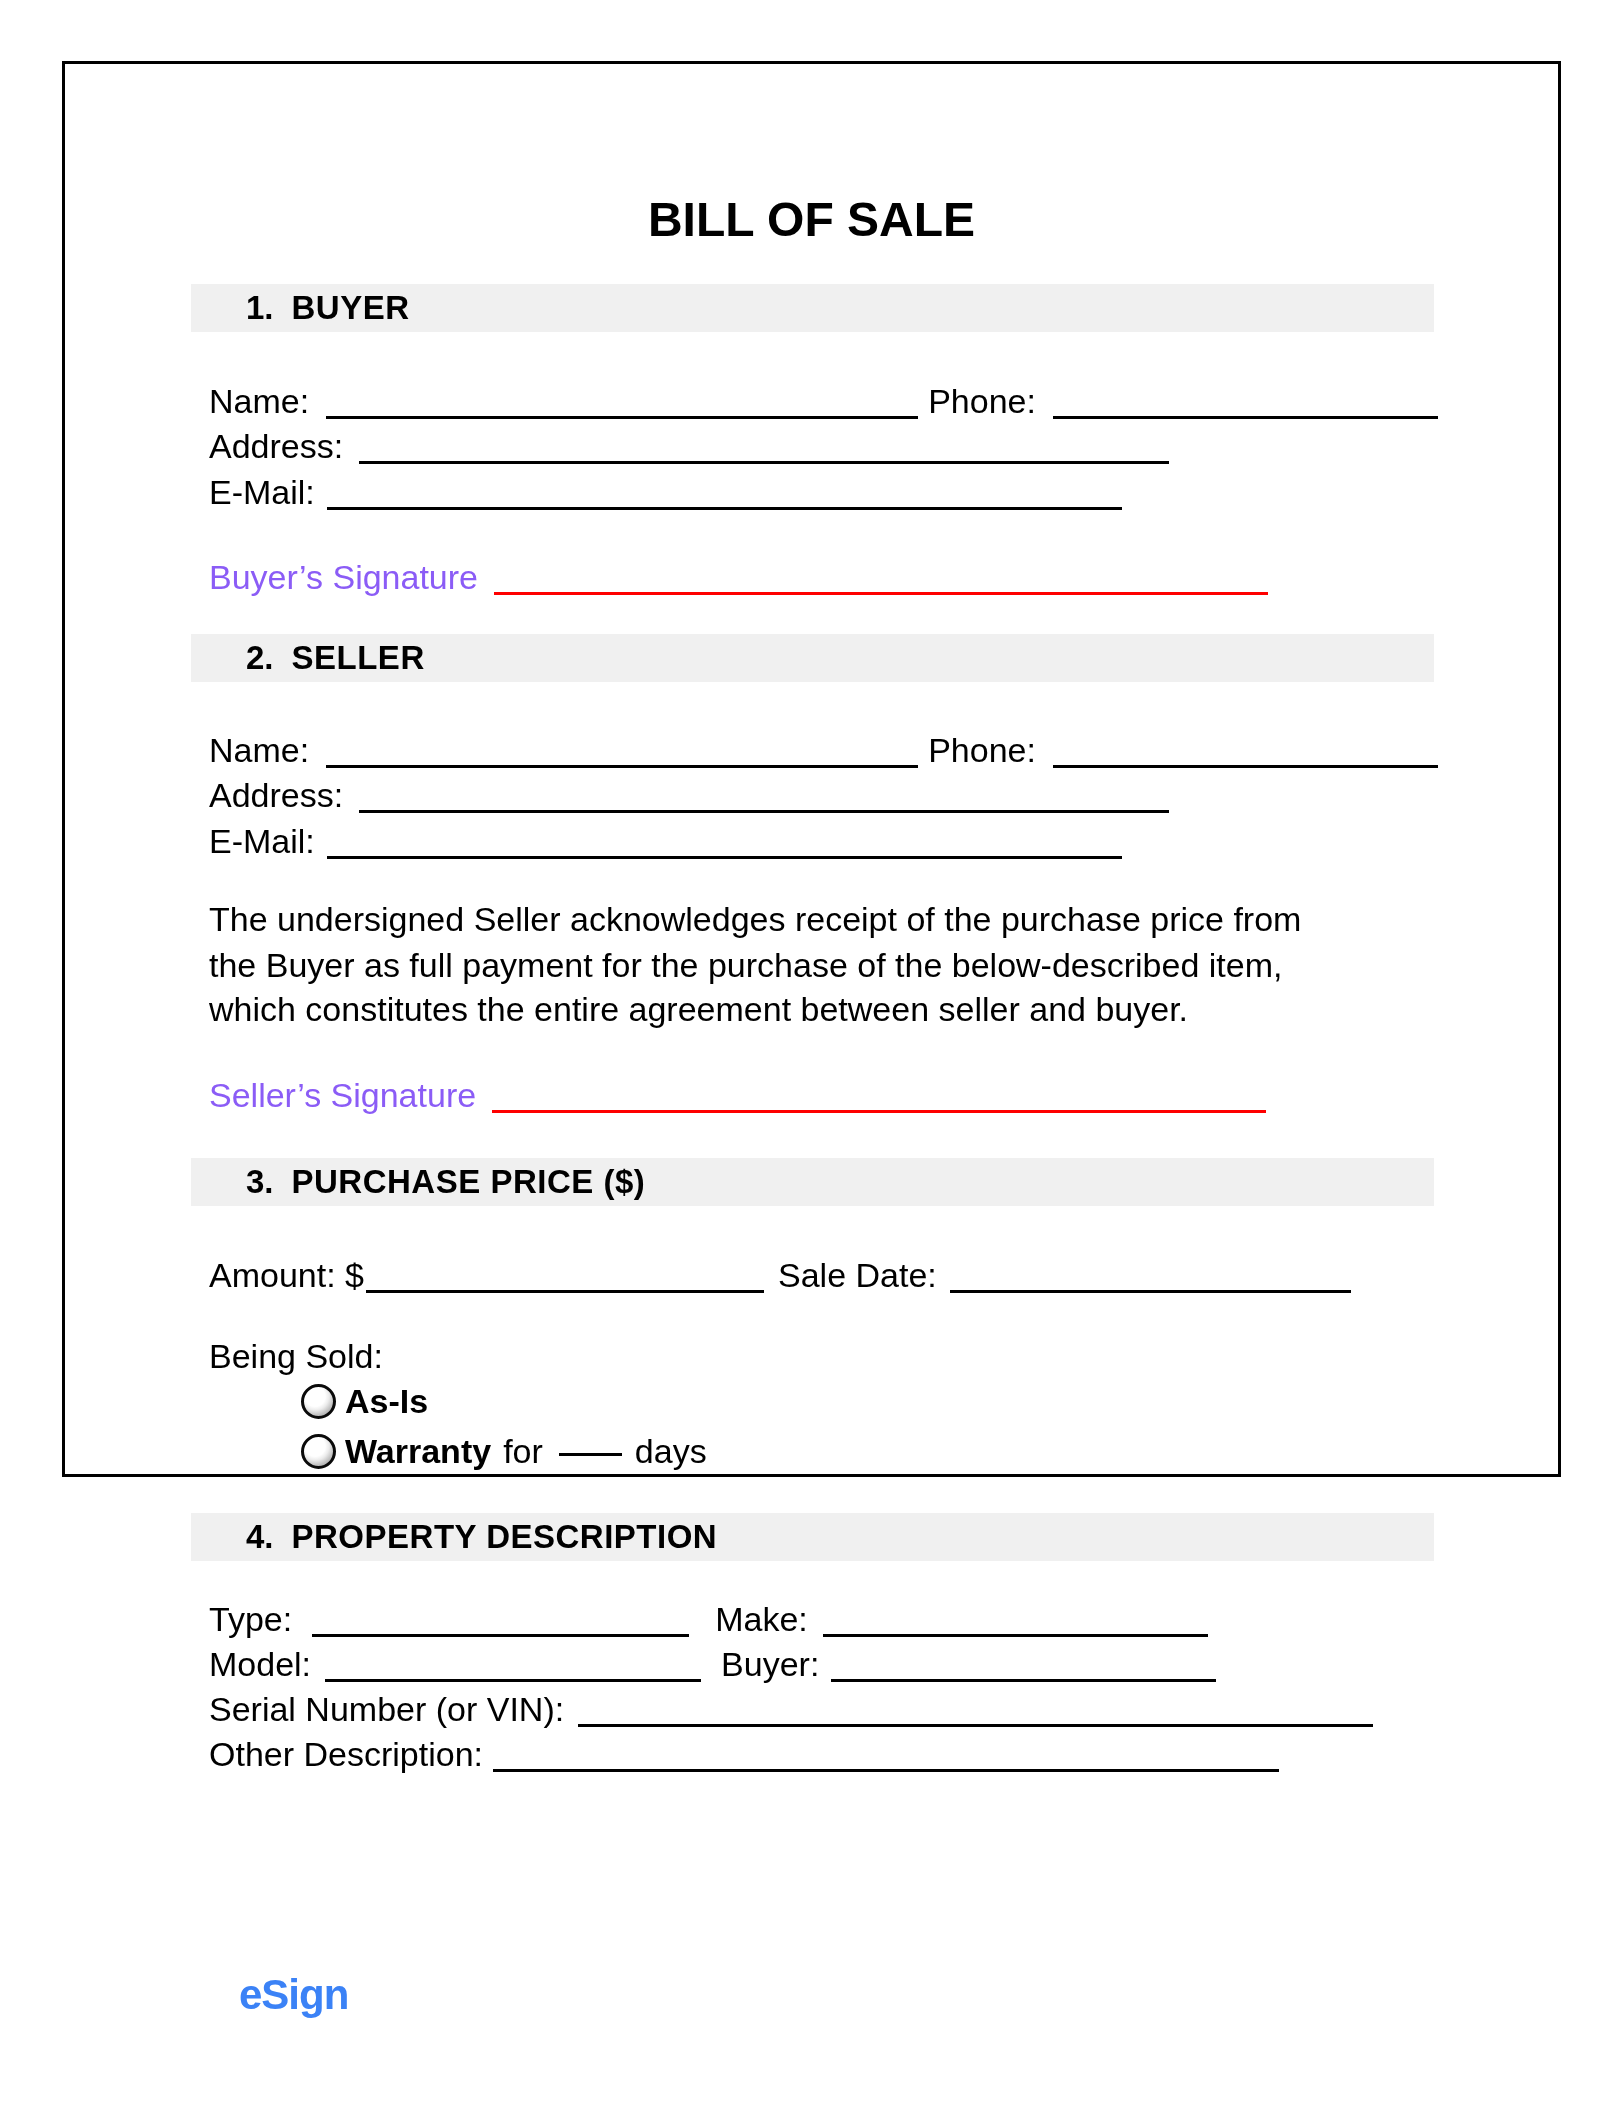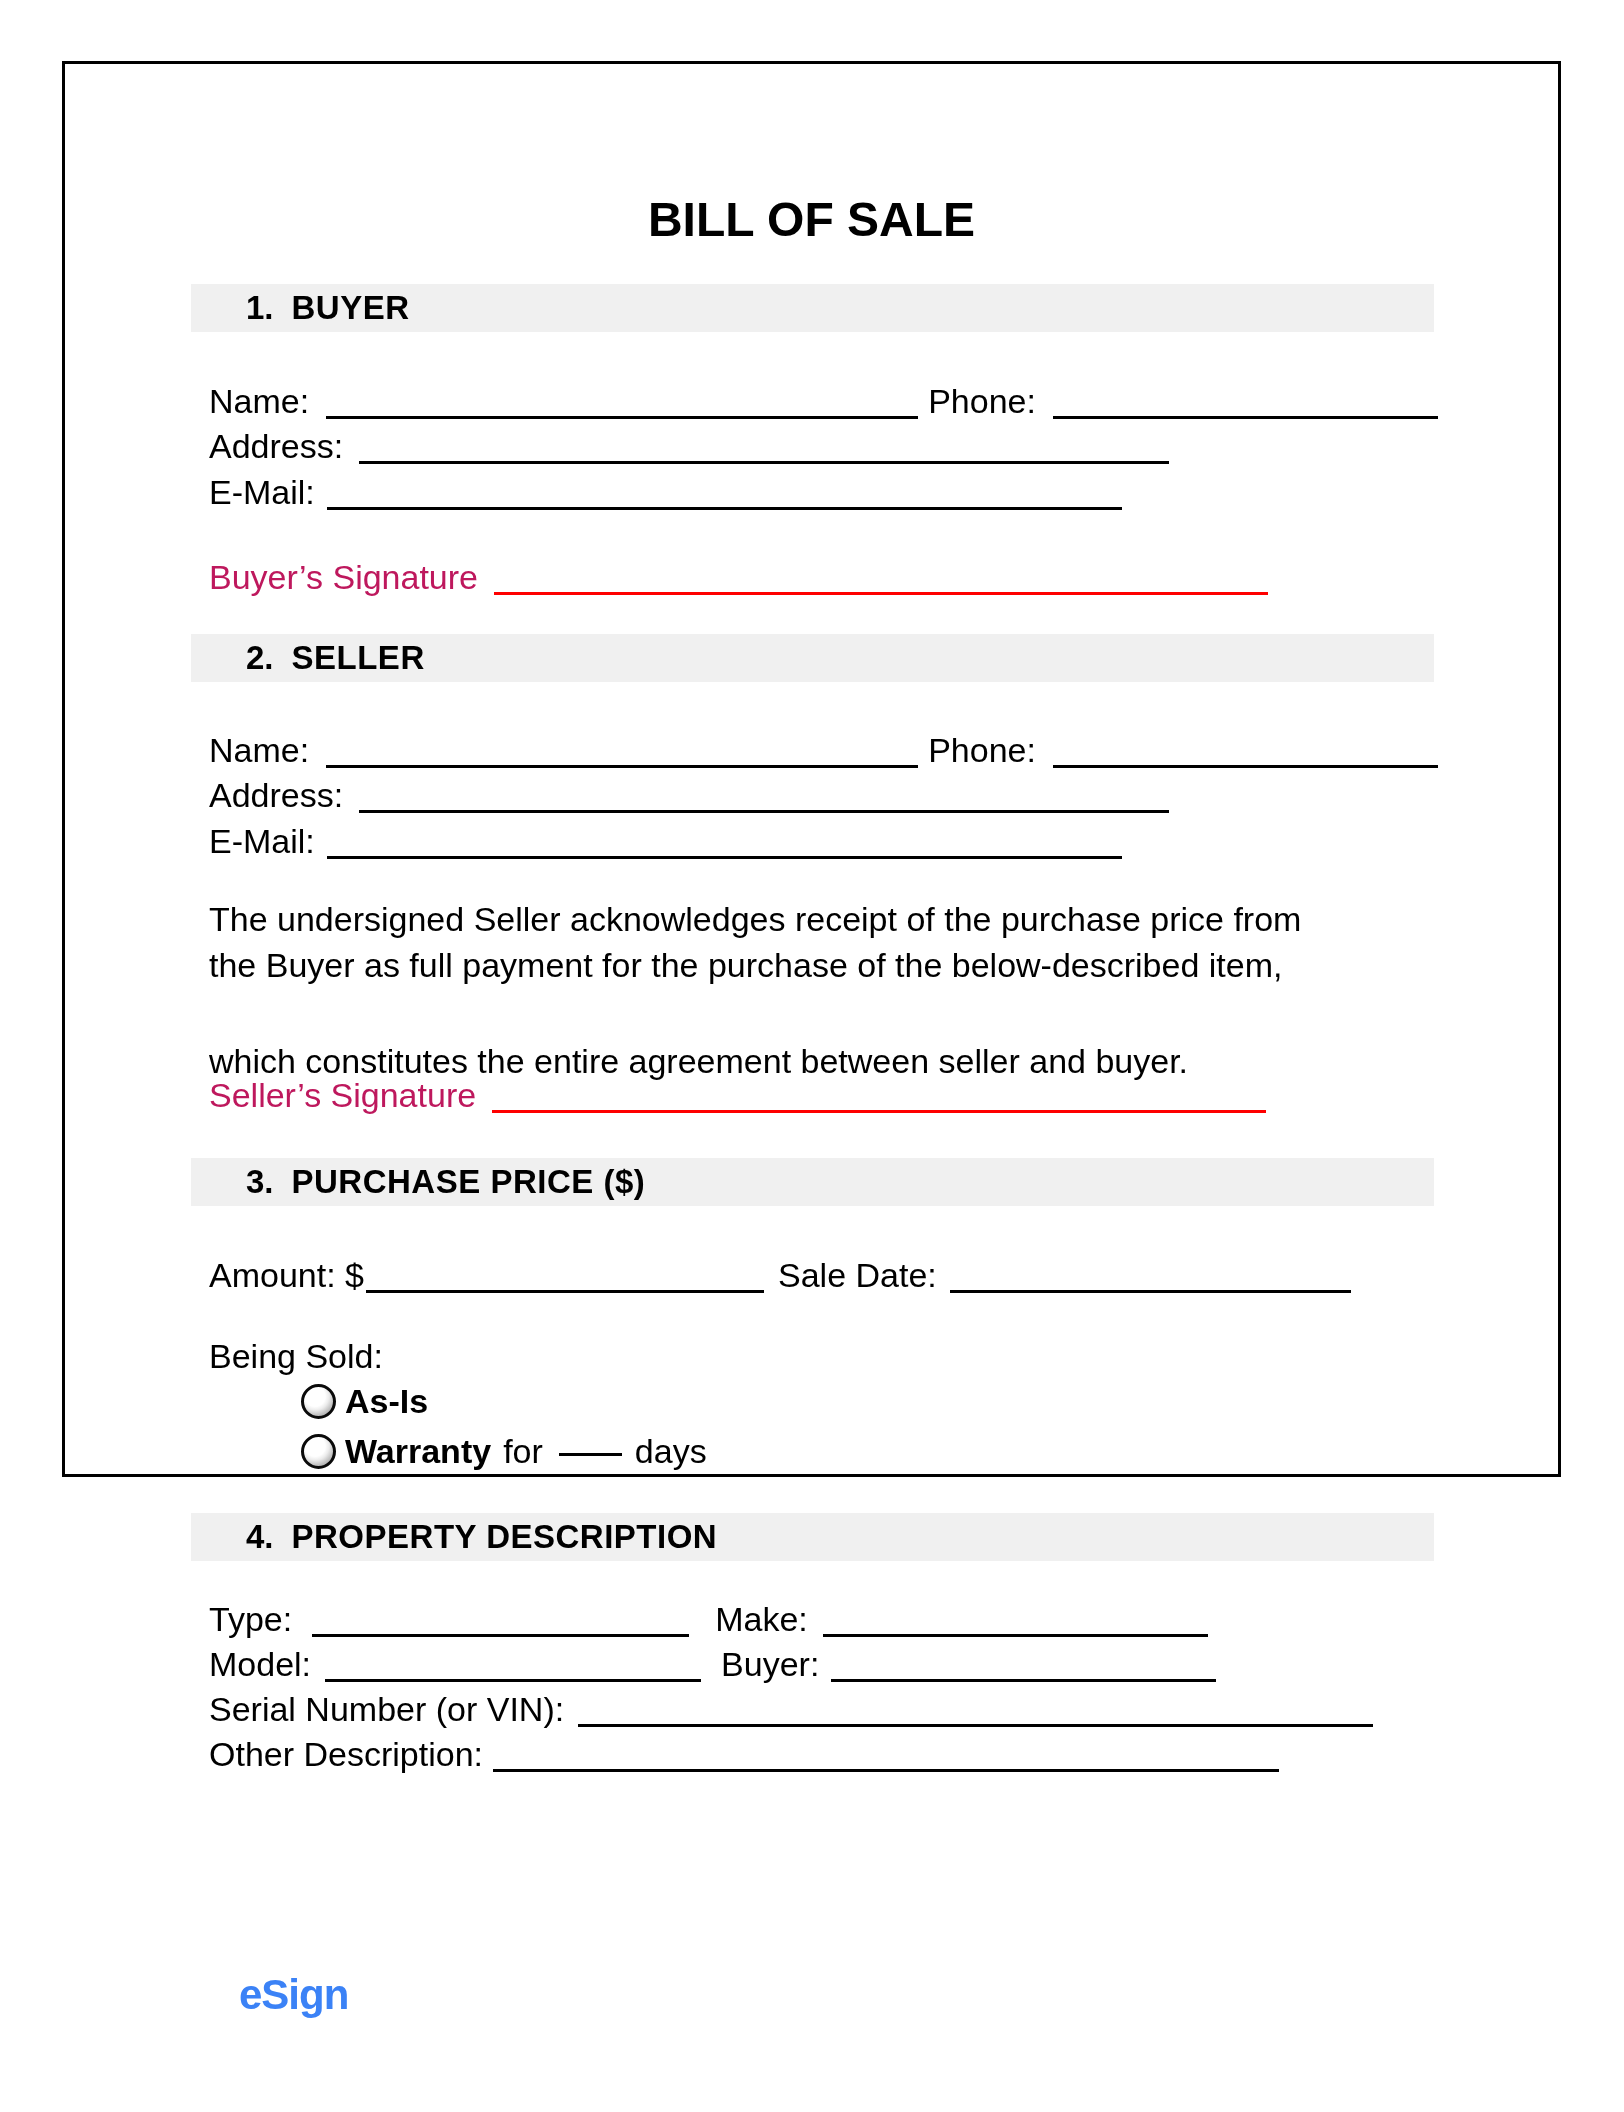--- a/index.html
+++ b/index.html
@@ -5,21 +5,21 @@
   html,body{margin:0;padding:0;background:#ffffff;}
   body{width:1624px;height:2112px;position:relative;font-family:"Liberation Sans",sans-serif;color:#000;}
   .page{position:absolute;left:62px;top:61px;width:1499px;height:1416px;border:3px solid #000;box-sizing:border-box;background:#fff;}
   .abs{position:absolute;}
   .title{left:0;width:100%;text-align:center;font-size:48px;line-height:52px;font-weight:bold;white-space:nowrap;}
   .bar{left:126px;width:1243px;height:48px;background:#f0f0f0;display:flex;align-items:center;font-weight:bold;font-size:33px;line-height:48px;white-space:nowrap;}
   .bar .num{margin-left:55px;}
   .bar .lbl{margin-left:18px;letter-spacing:0.5px;}
   .row{left:144px;width:1225px;font-size:34px;line-height:46px;white-space:nowrap;}
   .fill{display:inline-block;height:0;border-bottom:3px solid #000;margin-bottom:-6px;vertical-align:baseline;}
-  .red{color:#be185d;}
+  .red{color:#8b5cf6;}
   .red .fill,.fill.redline{border-bottom-color:#fe0000;}
   .para-line{left:144px;width:1240px;font-size:34px;line-height:46px;white-space:nowrap;}
   .radio-row{left:236px;display:flex;align-items:center;height:46px;font-size:34px;white-space:nowrap;}
   .radio{width:29px;height:29px;border-radius:50%;border:3px solid #0a0a0a;box-sizing:content-box;background:radial-gradient(circle at 38% 32%,#ffffff 38%,#ececec 52%,#c2c2c2 70%,#8a8a8a 100%);margin-right:9px;flex:none;}
   .b{font-weight:bold;}
   .esign{left:174px;font-size:42px;font-weight:bold;letter-spacing:-1px;color:#3b82f6;}
   
   .w-name{width:592px;margin-left:17px;}
   .w-phone{width:385px;margin-left:17px;}
   .ml-phone{margin-left:10px;}
@@ -75,21 +75,21 @@
   </div>
   <div class="abs row" style="top:708px;">
     <span>Address:</span><span class="fill w-address"></span>
   </div>
   <div class="abs row" style="top:754px;">
     <span>E-Mail:</span><span class="fill w-email"></span>
   </div>
 
   <div class="abs para-line" style="top:832px;">The undersigned Seller acknowledges receipt of the purchase price from</div>
   <div class="abs para-line" style="top:878px;">the Buyer as full payment for the purchase of the below-described item,</div>
-  <div class="abs para-line" style="top:974px;">which constitutes the entire agreement between seller and buyer.</div>
+  <div class="abs para-line" style="top:922px;">which constitutes the entire agreement between seller and buyer.</div>
 
   <div class="abs row red" style="top:1008px;">
     <span>Seller’s Signature</span><span class="fill redline w-sig"></span>
   </div>
 
   <div class="abs bar" style="top:1094px;">
     <span class="num">3.</span>
     <span class="lbl">PURCHASE PRICE ($)</span>
   </div>
 

